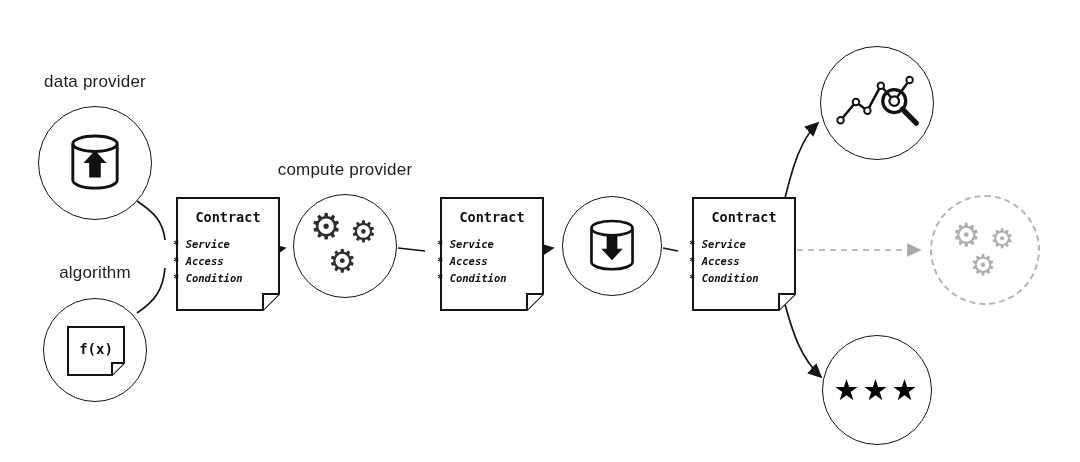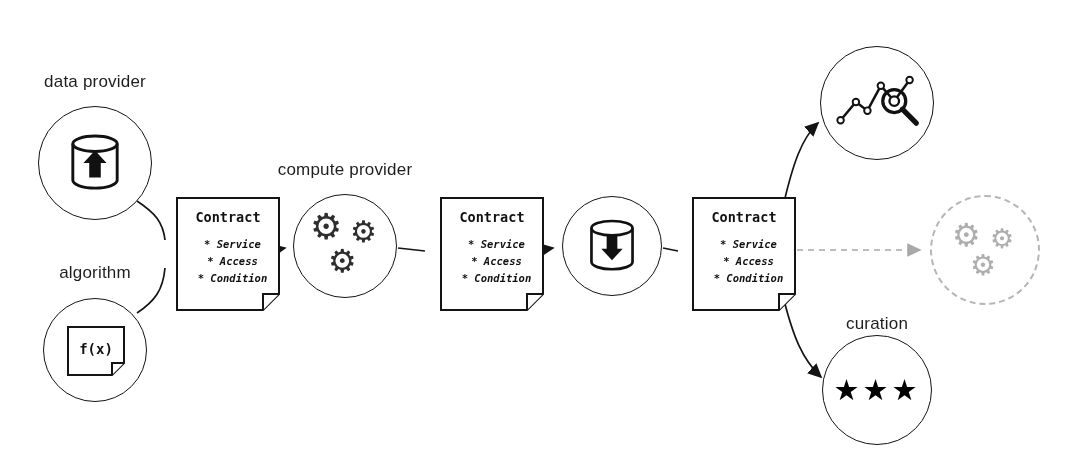--- a/index.html
+++ b/index.html
@@ -13,21 +13,21 @@
 
   .circle { position:absolute; border:1.7px solid #141414; border-radius:50%; background:#fff;
             display:flex; align-items:center; justify-content:center; }
   .circle.dashed { border:2px dashed #b6b6b6; }
 
   .note { position:absolute; width:128px; height:114px; }
   .note-bg { position:absolute; left:0; top:0; width:100%; height:100%; }
   .note-title { position:relative; font-family:"DejaVu Sans Mono", monospace; font-weight:bold;
                 font-size:13.5px; text-align:center; margin-top:12px; color:#111; }
   .note-items { position:relative; font-family:"DejaVu Sans Mono", monospace; font-style:italic;
-                font-weight:bold; font-size:10.5px; margin:11px 0 0 9px; color:#111; line-height:1.6;text-align:center; }
+                font-weight:bold; font-size:10.5px; margin:11px 0 0 9px; color:#111; line-height:1.6; }
 
   .fx-note { position:absolute; width:58px; height:50px; }
   .fx-text { position:relative; text-align:center; margin-top:15px;
              font-family:"DejaVu Sans Mono", monospace; font-weight:bold; font-size:14px; color:#111; }
 
   .gearbox { position:absolute; left:0; top:0; right:0; bottom:0; }
   .gear { position:absolute; color:#2e2e2e; line-height:1; font-family:"DejaVu Sans", sans-serif; }
   .gear.muted { color:#aeaeae; }
 
   .stars { font-size:29px; letter-spacing:3px; color:#000; font-family:"DejaVu Sans", sans-serif; }
@@ -53,21 +53,20 @@
     <path d="M533 251 L553 248" fill="none" stroke="#141414" stroke-width="1.7" marker-end="url(#ah)"></path>
     <path d="M663 248 L678 251" fill="none" stroke="#141414" stroke-width="1.7"></path>
     <path d="M782 211 C793 162,802 138,818 123" fill="none" stroke="#141414" stroke-width="1.7" marker-end="url(#ah)"></path>
     <path d="M786 250 L920 250" fill="none" stroke="#a8a8a8" stroke-width="1.7" stroke-dasharray="6 5" marker-end="url(#ahg)"></path>
     <path d="M782 292 C793 338,803 360,821 377" fill="none" stroke="#141414" stroke-width="1.7" marker-end="url(#ah)"></path>
   </svg>
 
   <div class="node-label" style="left:25px; top:263px; width:140px;">algorithm</div>
   <div class="node-label" style="left:25px; top:72px; width:140px;">data provider</div>
   <div class="node-label" style="left:270px; top:160px; width:150px;text-align:center;">compute provider</div>
-  <div class="node-label" style="left:807px; top:314px; width:140px;">curation</div>
 
   <div class="circle" style="left:38px; top:106px; width:114px; height:114px;">
     <svg width="54" height="60" viewBox="0 0 56 62">
       <ellipse cx="28" cy="11" rx="23" ry="8" fill="none" stroke="#111" stroke-width="3"></ellipse>
       <path d="M5 11 V49 c0 4.4 10.3 8 23 8 s23 -3.6 23 -8 V11" fill="none" stroke="#111" stroke-width="3"></path>
       <path d="M28 18 L40 31 H34 V46 H22 V31 H16 Z" fill="#111"></path>
     </svg>
   </div>
 
   <div class="circle" style="left:43px; top:298px; width:104px; height:104px;">

